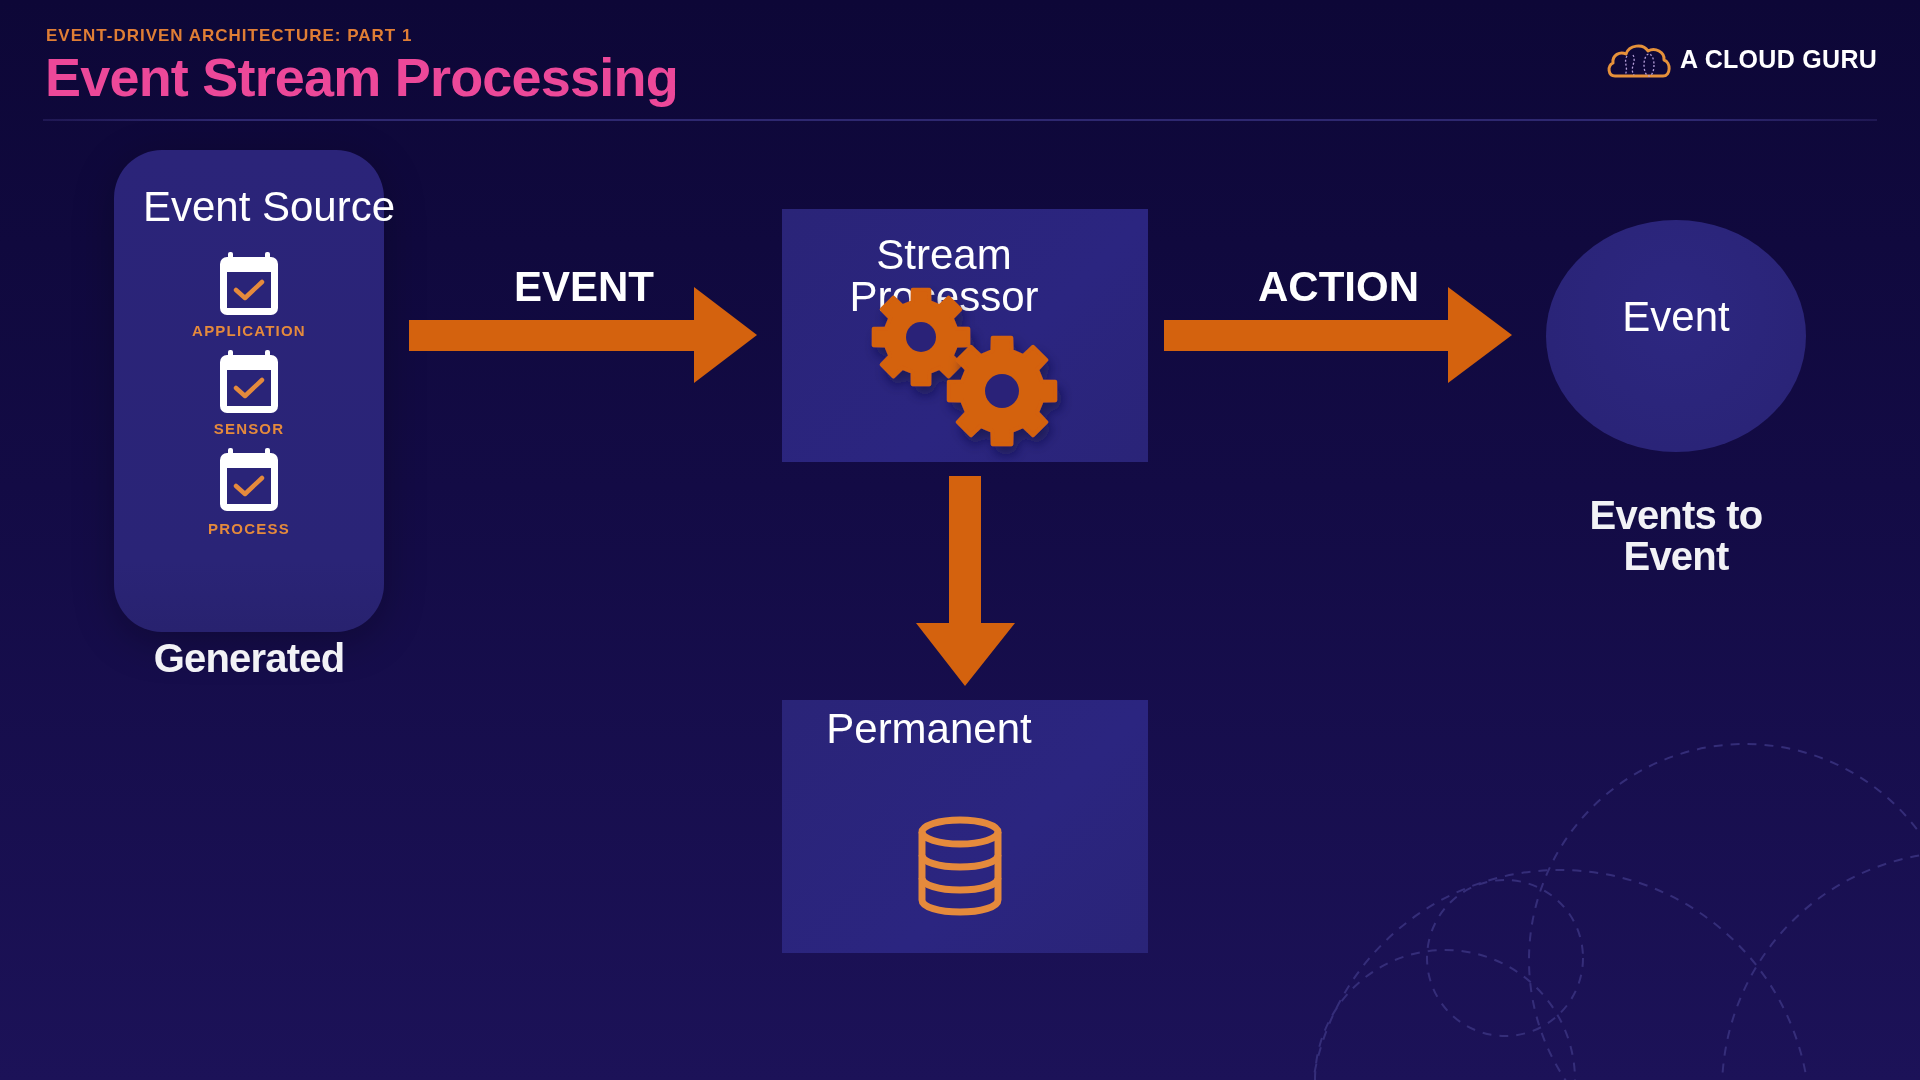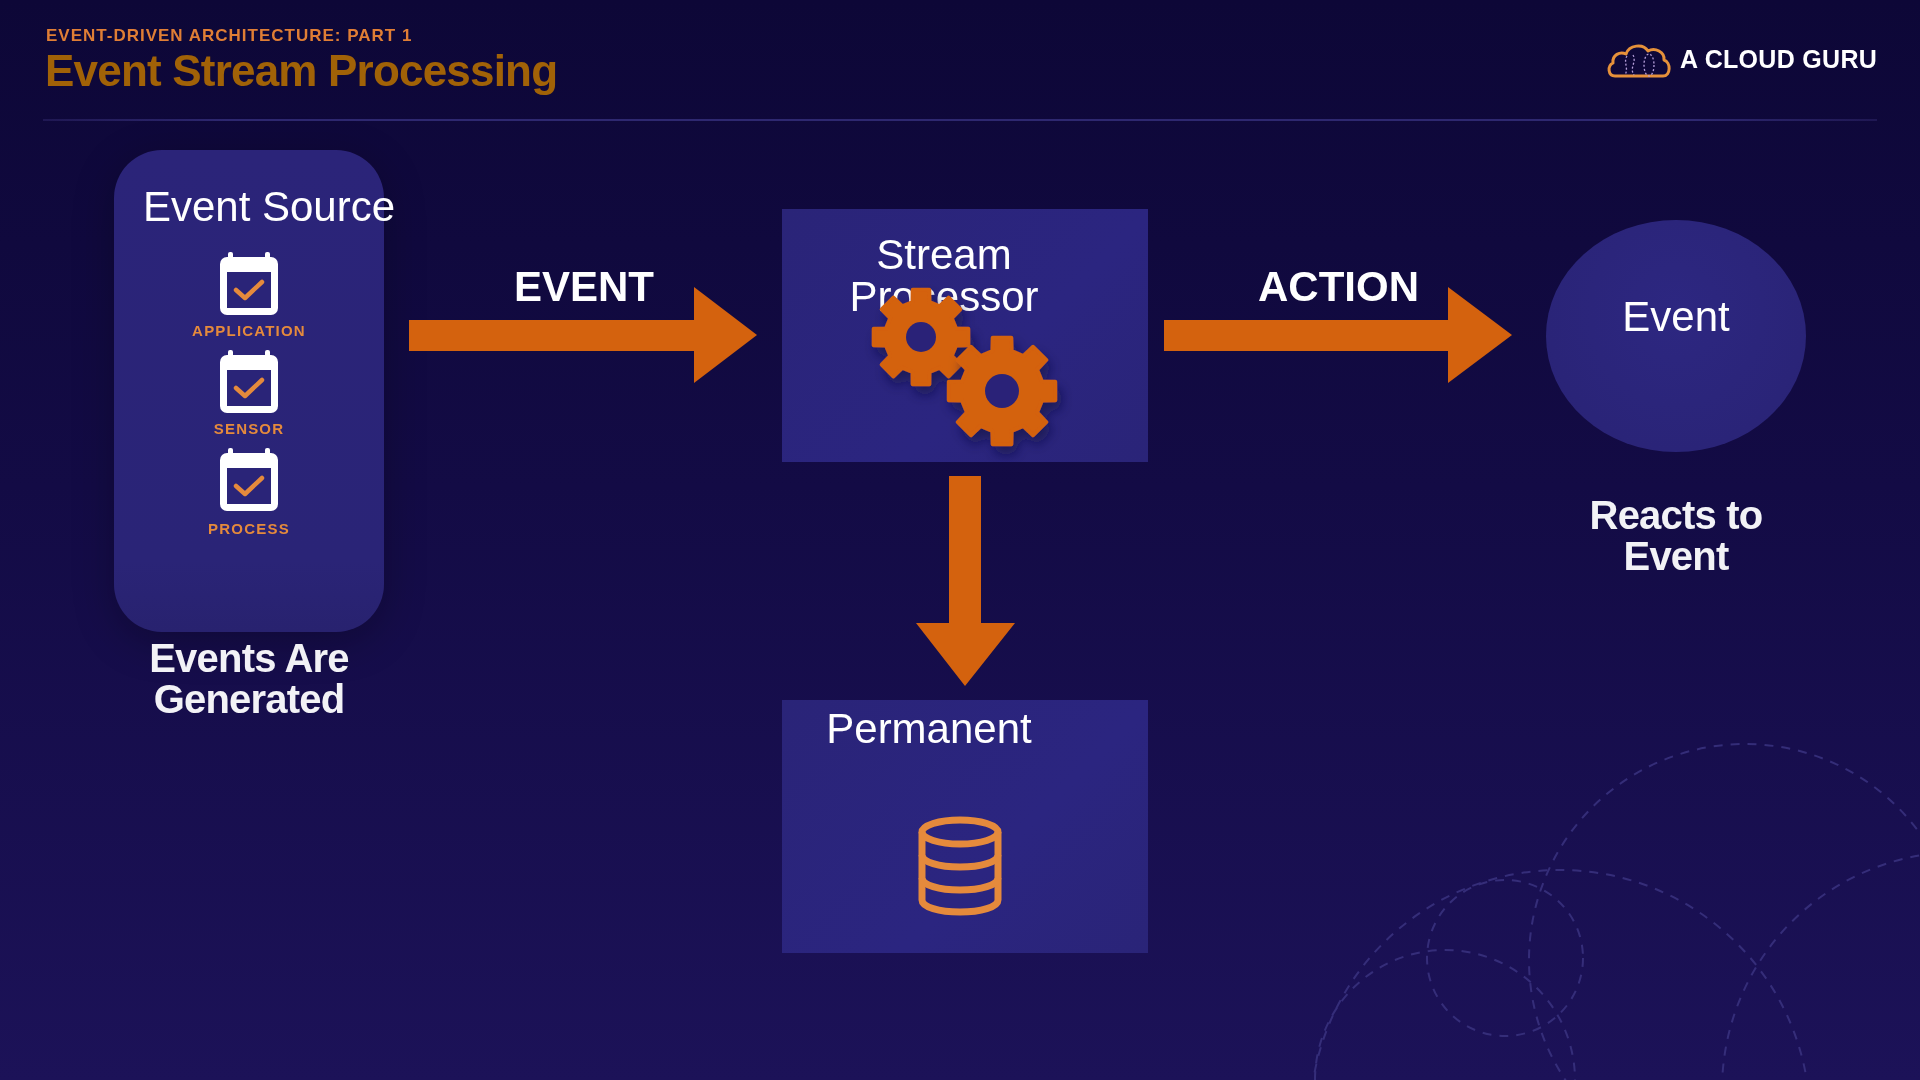--- a/index.html
+++ b/index.html
@@ -8,22 +8,22 @@
     background: linear-gradient(180deg, #0d0737 0%, #130b45 45%, #1c1258 100%);
     font-family: "Liberation Sans", "DejaVu Sans", sans-serif;
     color:#ffffff;
   }
   .abs { position:absolute; }
   .subtitle {
     left:46px; top:26px; font-size:17px; font-weight:bold; letter-spacing:1px;
     color:#e07e35; white-space:nowrap;
   }
   .title {
-    left:45px; top:46px; font-size:44px; font-weight:bold; letter-spacing:-0.8px;
-    color:#a16207; white-space:nowrap;
+    left:45px; top:46px; font-size:54px; font-weight:bold; letter-spacing:-0.8px;
+    color:#ec4899; white-space:nowrap;
   }
   .divider {
     left:43px; top:119px; width:1834px; height:2px;
     background: linear-gradient(90deg, rgba(70,60,140,0.3), #2e2870 10%, #2e2870 90%, rgba(70,60,140,0.3));
   }
   .logo { left:1605px; top:38px; width:68px; height:42px; }
   .logo-text {
     left:1680px; top:45px; font-size:25px; font-weight:bold; letter-spacing:0.3px;
     color:#ffffff; white-space:nowrap;
   }
@@ -115,21 +115,20 @@
 <svg class="abs cal" style="left:219px; top:448px;" viewBox="0 0 60 64">
   <rect x="9" y="0" width="5" height="10" rx="2" fill="#fff"></rect>
   <rect x="46" y="0" width="5" height="10" rx="2" fill="#fff"></rect>
   <rect x="1" y="5" width="58" height="58" rx="7" fill="#fff"></rect>
   <rect x="8" y="20" width="44" height="36" fill="#2a2478"></rect>
   <path d="M17 38 L26 46 L43 30" fill="none" stroke="#e58a3c" stroke-width="4.5" stroke-linecap="round" stroke-linejoin="round"></path>
 </svg>
 <div class="abs cal-label" style="top:520px;">PROCESS</div>
 
 <div class="abs caption" style="left:104px; top:638px; width:290px;">
-  <div>Events Are</div>
   <div>Generated</div>
 </div>
 
 <div class="abs arrow-label" style="left:514px; top:263px;">EVENT</div>
 <svg class="abs" style="left:400px; top:280px;" width="370" height="110">
   <polygon points="9,40 294,40 294,7 357,55 294,103 294,71 9,71" fill="#d4620e"></polygon>
 </svg>
 
 <div class="abs box" style="left:782px; top:209px; width:366px; height:253px;"></div>
 <div class="abs box-title" style="left:782px; top:234px; width:324px;">Stream Processor</div>
@@ -170,15 +169,15 @@
     <path d="M8 40 C8 47 25 52 46 52 C67 52 84 47 84 40"></path>
     <path d="M8 63 C8 70 25 75 46 75 C67 75 84 70 84 63"></path>
   </g>
 </svg>
 
 <div class="abs consumer"></div>
 <div class="abs consumer-title">
   <div>Event</div>
 </div>
 <div class="abs caption" style="left:1536px; top:495px; width:280px;">
-  <div>Reacts to</div>
+  <div>Events to</div>
   <div>Event</div>
 </div>
 
 </body></html>

